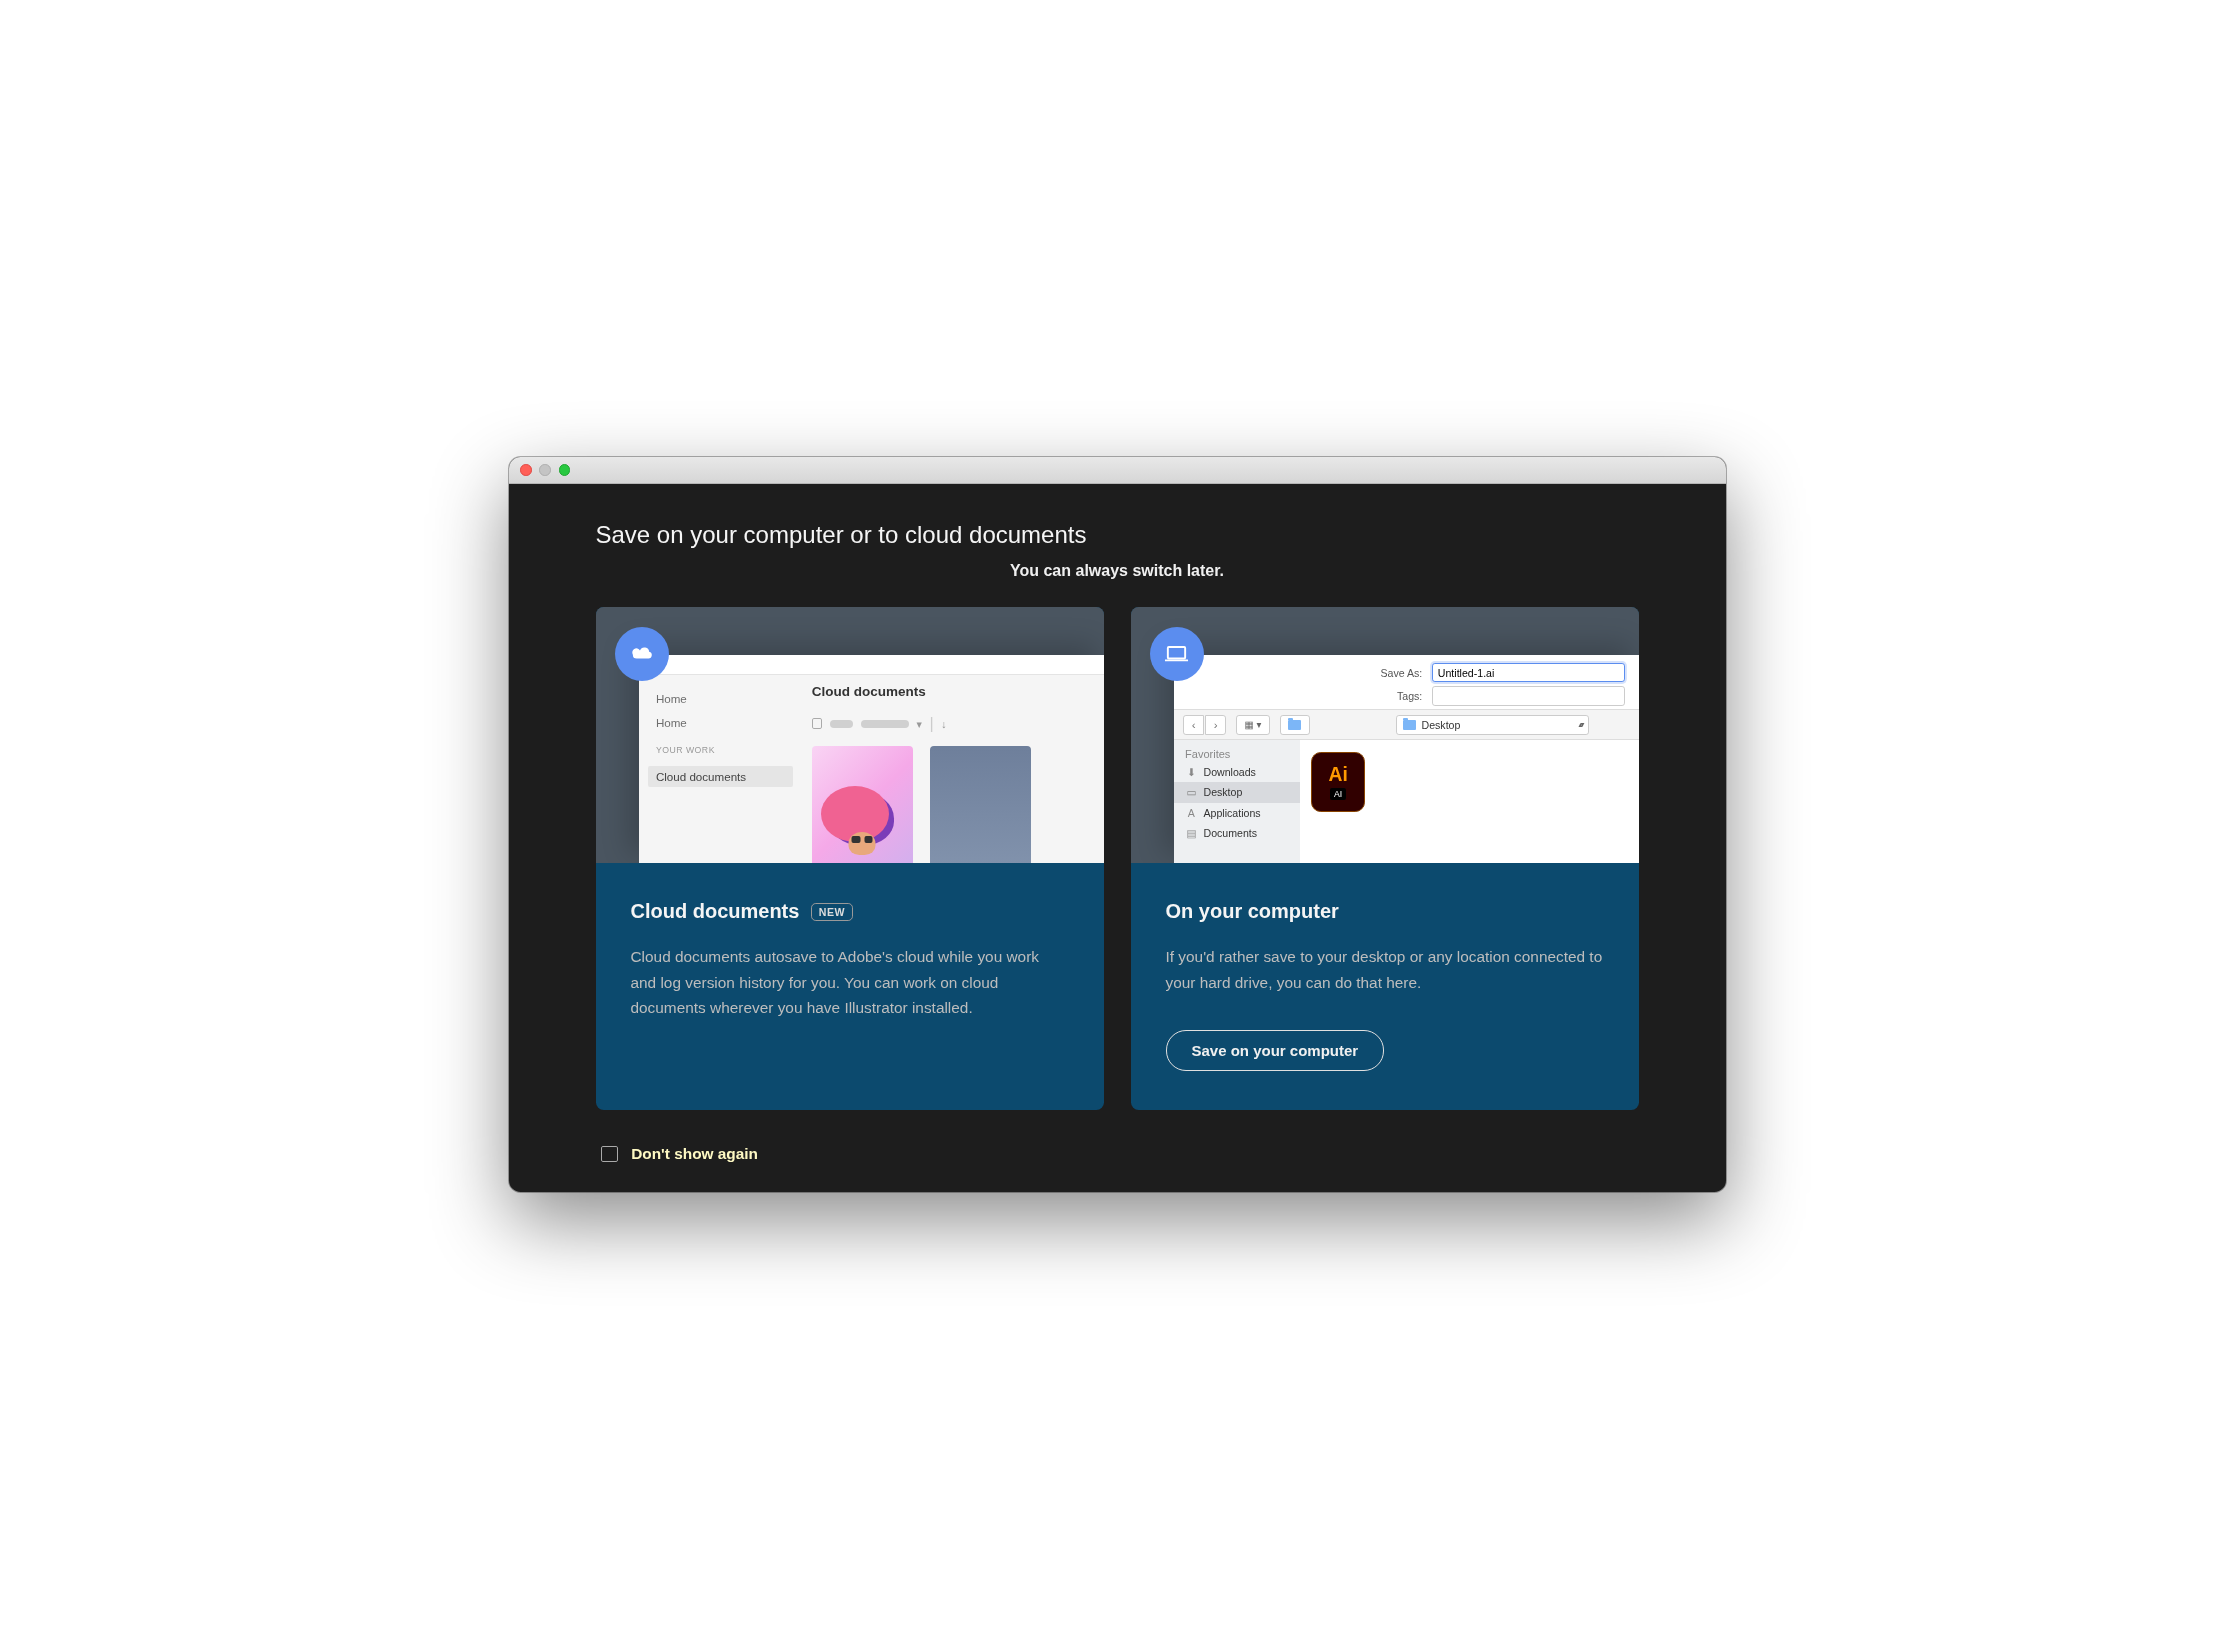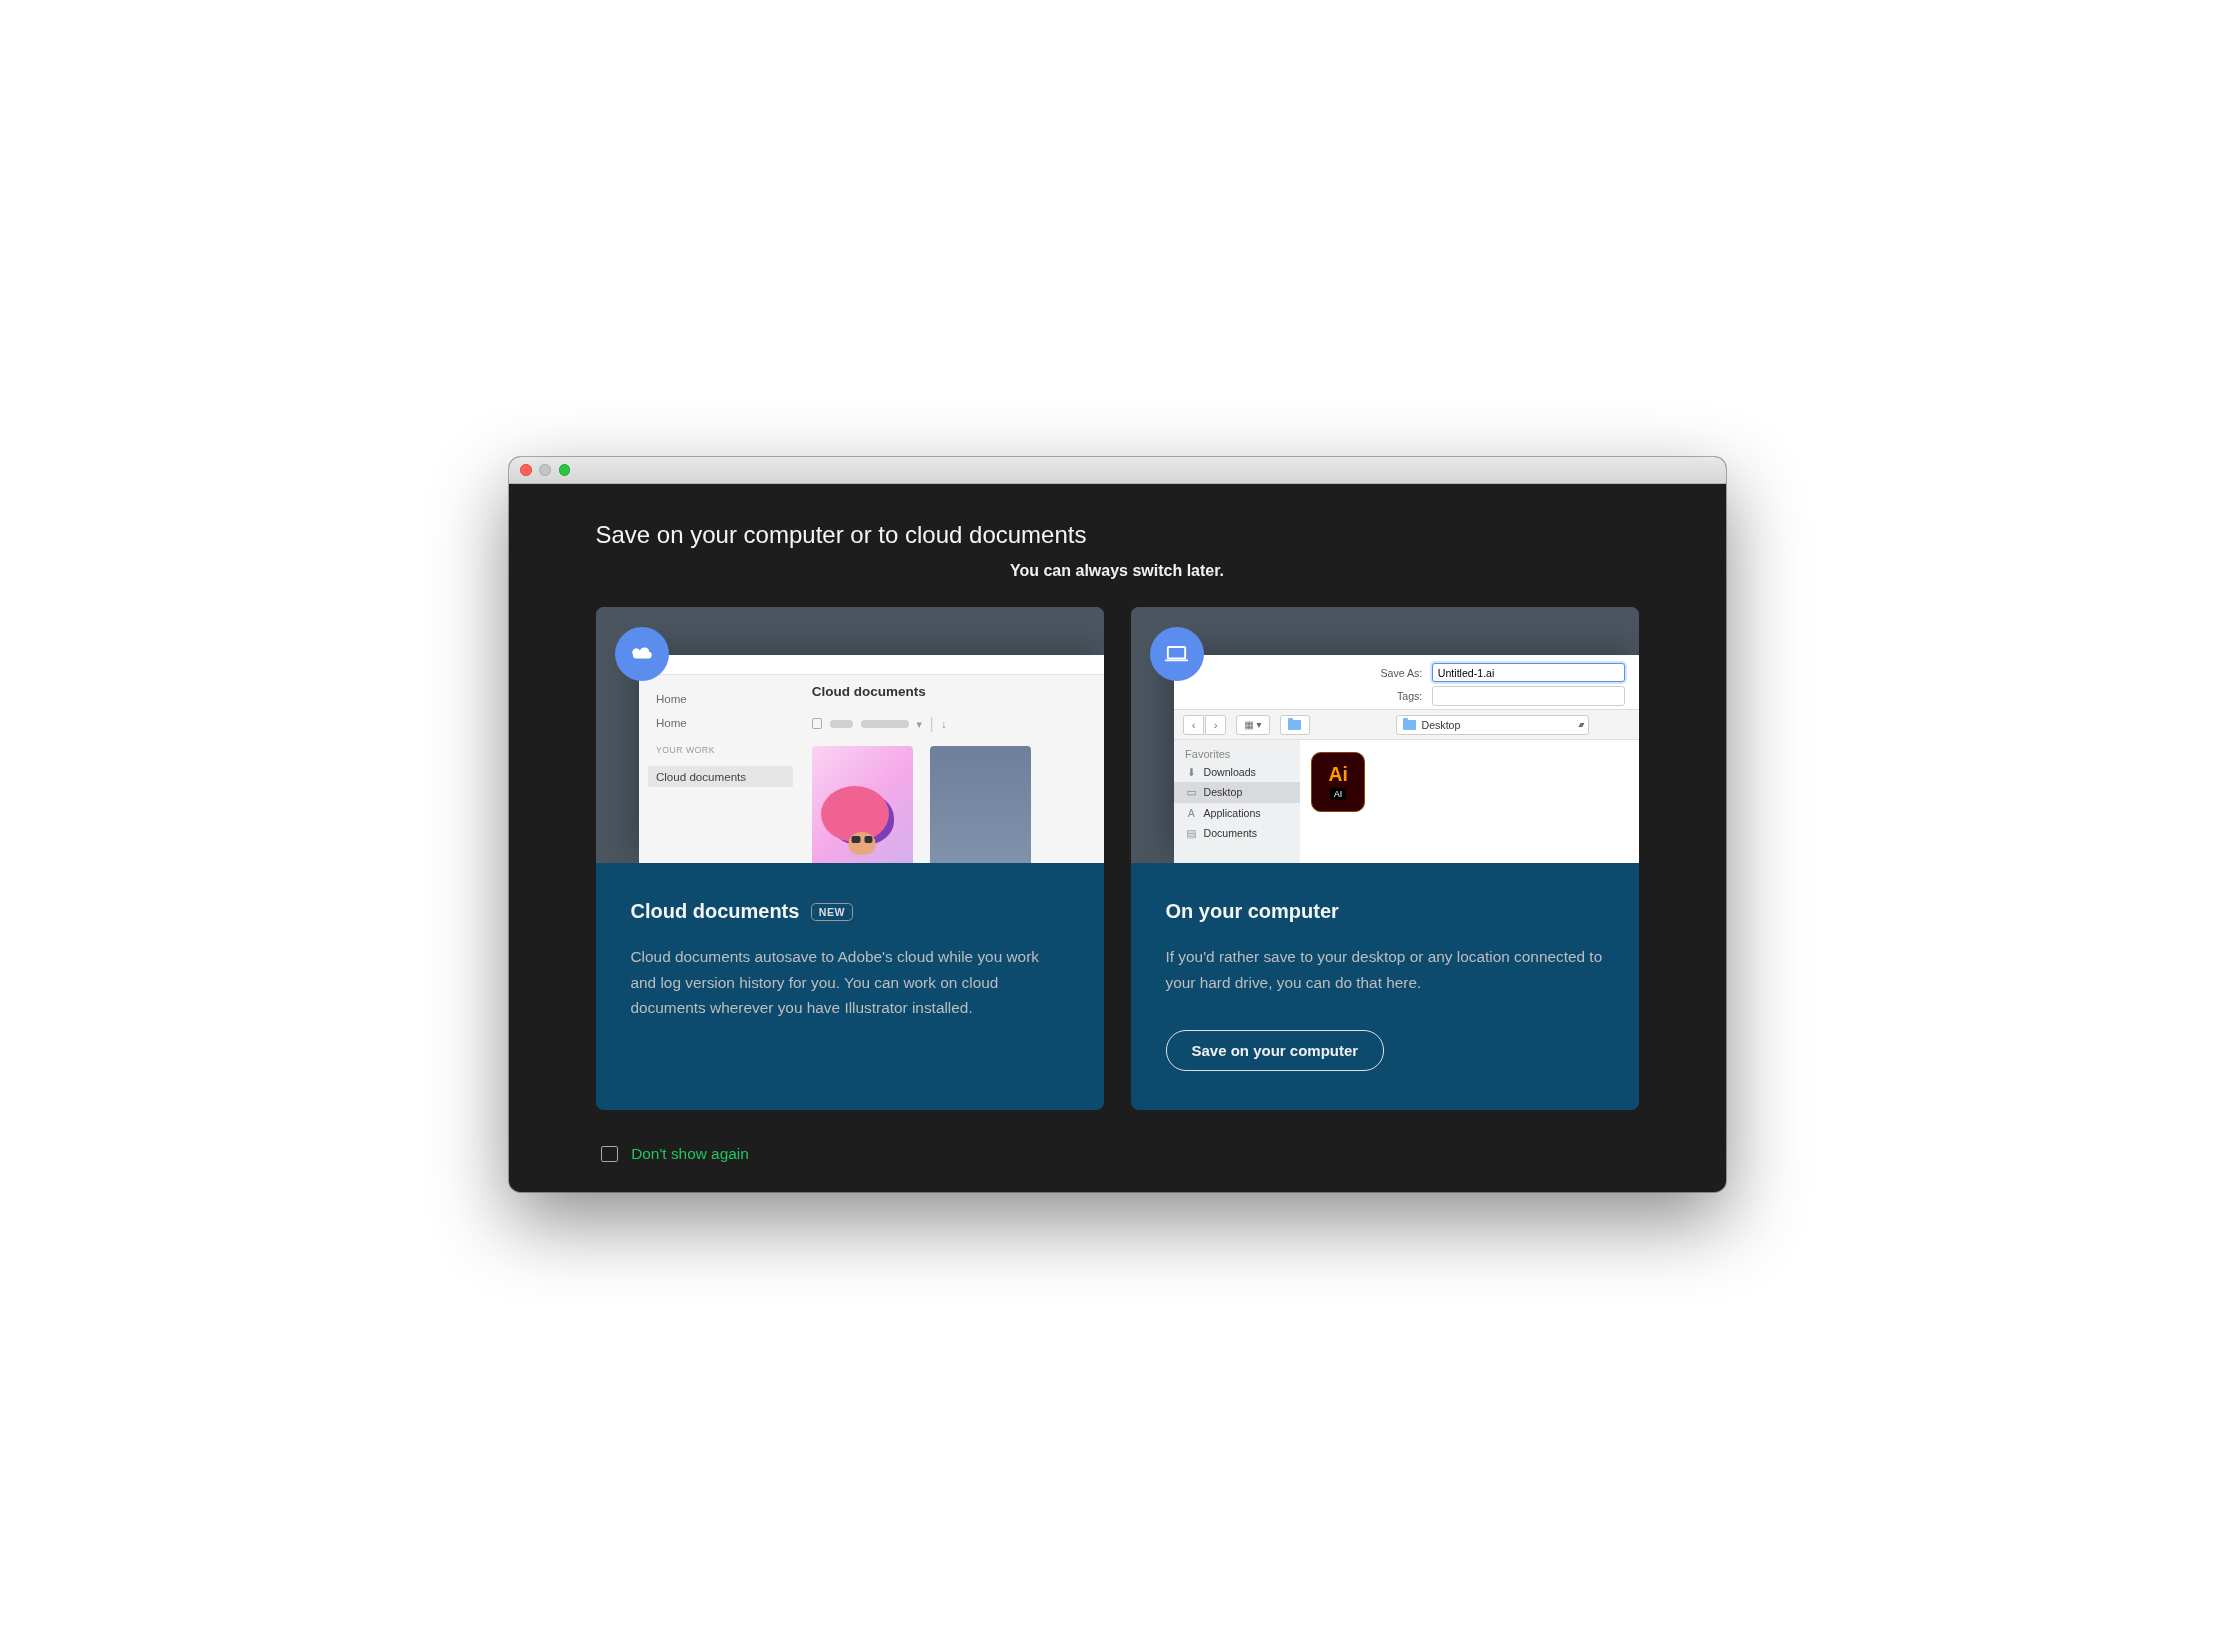--- a/index.html
+++ b/index.html
@@ -153,21 +153,21 @@
     display: inline-block; padding: 2.9px; border: 1.9px solid #ff7b00; border-radius: 26px;
   }
   .btn-primary { background: #e8e8e8; color: #222; }
   .btn-outline { background: transparent; color: #f0f0f0; border: 1.9px solid #e0e0e0; }
 
   .footer { margin-top: 35px; display: flex; align-items: center; gap: 13.5px; padding-left: 5.8px; }
   .checkbox {
     width: 16.4px; height: 16.4px; border: 1.4px solid #aaa; border-radius: 1.9px;
     background: transparent; cursor: pointer;
   }
-  .footer-label { color: #22c55e; font-size: 15.4px; cursor: pointer; }
+  .footer-label { color: #fef9c3; font-size: 15.4px; cursor: pointer; font-weight: bold; }
 </style>
 </head>
 <body>
 
 <div class="window">
   <div class="titlebar">
     <div class="tc red"></div>
     <div class="tc yellow"></div>
     <div class="tc green"></div>
   </div>

